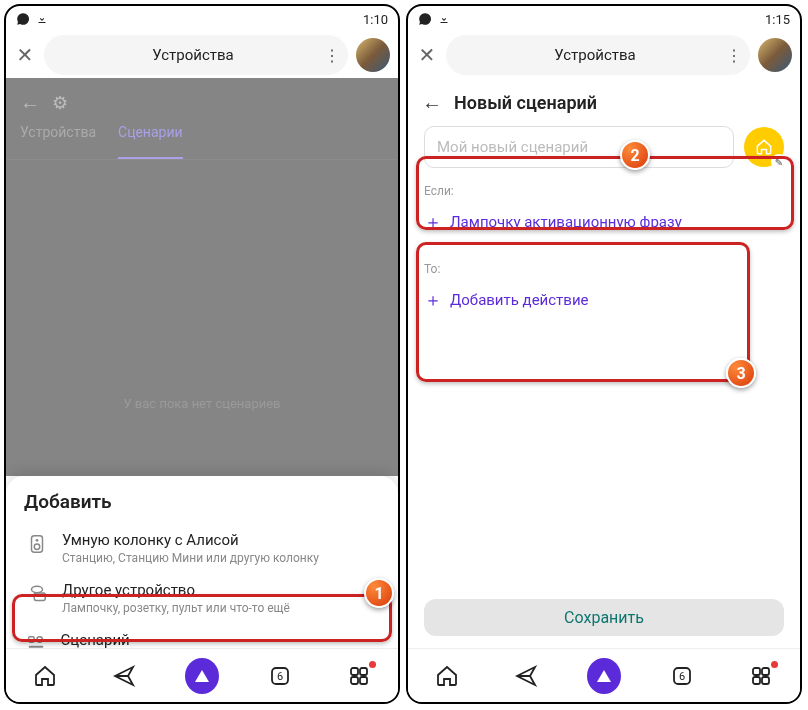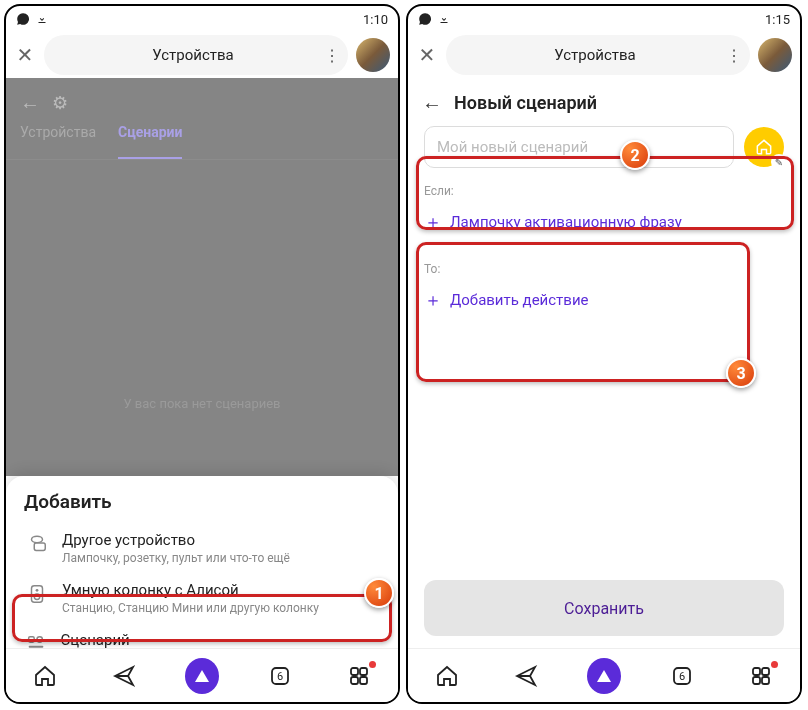--- a/index.html
+++ b/index.html
@@ -53,21 +53,21 @@
   }
   .dim-header .back { font-size: 20px; color: #bbb; margin-right: 12px; }
   .dim-header .title { font-size: 18px; font-weight: 600; color: #eaeaea; flex: 1; }
   .dim-header .gear { color: #bbb; font-size: 18px; }
   .dim-tabs {
     position: absolute; top: 118px; left: 0; right: 0; height: 36px;
     display: flex; gap: 22px; padding: 0 14px; font-size: 14px; color: #aaa;
     border-bottom: 1px solid rgba(255,255,255,0.06);
   }
   .dim-tabs .tab { padding-bottom: 6px; }
-  .dim-tabs .tab.active { color: #a9a0e6; border-bottom: 2px solid #a9a0e6; font-weight: bold; }
+  .dim-tabs .tab.active { color: #a9a0e6; border-bottom: 2px solid #a9a0e6; }
   .dim-empty {
     position: absolute; top: 390px; left: 0; right: 0; text-align: center;
     color: #9a9a9a; font-size: 13px;
   }
 
   .sheet {
     position: absolute; left: 0; right: 0; top: 470px; bottom: 54px;
     background: #fff; border-top-left-radius: 18px; border-top-right-radius: 18px;
     padding: 14px 18px 4px;
     box-shadow: 0 -4px 14px rgba(0,0,0,0.12);
@@ -110,21 +110,21 @@
 
   .sec-label { font-size: 12px; color: #999; margin-top: 16px; }
   .add-row {
     display: flex; align-items: center; gap: 10px; padding: 12px 0;
     color: #5b2bd9; font-size: 15px; cursor: pointer;
   }
   .add-row .plus { font-size: 18px; width: 16px; text-align: center; }
 
   .save-btn {
     position: absolute; left: 16px; right: 16px; bottom: 66px;
-    height: 56px; border-radius: 12px; background: #e5e5e5; color: #4c1d95;
+    height: 37px; border-radius: 12px; background: #e5e5e5; color: #0f766e;
     display: flex; align-items: center; justify-content: center; font-size: 16px;
   }
 
   .navbar {
     position: absolute; left: 0; right: 0; bottom: 0; height: 54px;
     display: flex; align-items: center; justify-content: space-around;
     background: #fff; border-top: 1px solid #eee;
   }
   .navbar .nav-item { width: 34px; height: 34px; display: flex; align-items: center; justify-content: center; position: relative; }
   .nav-alice {
@@ -193,41 +193,41 @@
     <span class="tab active">Сценарии</span>
   </div>
   <div class="dim-empty">У вас пока нет сценариев</div>
 
   <div class="sheet">
     <h2>Добавить</h2>
 
     <div class="sheet-item">
       <div class="ico">
         <svg width="22" height="22" viewBox="0 0 24 24">
-            <ellipse cx="12" cy="7" rx="6" ry="3.5" fill="none" stroke="#888" stroke-width="1.6"></ellipse>
-            <rect x="9" y="11" width="12" height="8" rx="2" fill="none" stroke="#888" stroke-width="1.6"></rect>
-          </svg>
-      </div>
-      <div class="txt">
-        <div class="t">Другое устройство</div>
-        <div class="st">Лампочку, розетку, пульт или что-то ещё</div>
-      </div>
-    </div>
-
-    <div class="sheet-item">
-      <div class="ico">
-        <svg width="22" height="22" viewBox="0 0 24 24">
             <rect x="6" y="3" width="12" height="18" rx="3" fill="none" stroke="#888" stroke-width="1.6"></rect>
             <circle cx="12" cy="8" r="1.5" fill="#888"></circle>
             <circle cx="12" cy="15" r="3" fill="none" stroke="#888" stroke-width="1.6"></circle>
           </svg>
       </div>
       <div class="txt">
         <div class="t">Умную колонку с Алисой</div>
         <div class="st">Станцию, Станцию Мини или другую колонку</div>
+      </div>
+    </div>
+
+    <div class="sheet-item">
+      <div class="ico">
+        <svg width="22" height="22" viewBox="0 0 24 24">
+            <ellipse cx="12" cy="7" rx="6" ry="3.5" fill="none" stroke="#888" stroke-width="1.6"></ellipse>
+            <rect x="9" y="11" width="12" height="8" rx="2" fill="none" stroke="#888" stroke-width="1.6"></rect>
+          </svg>
+      </div>
+      <div class="txt">
+        <div class="t">Другое устройство</div>
+        <div class="st">Лампочку, розетку, пульт или что-то ещё</div>
       </div>
     </div>
 
     <div class="sheet-item">
       <div class="ico">
         <svg width="22" height="22" viewBox="0 0 24 24">
             <rect x="4" y="4" width="6" height="6" rx="1.5" fill="none" stroke="#888" stroke-width="1.6"></rect>
             <rect x="4" y="14" width="16" height="2" rx="1" fill="#888"></rect>
             <rect x="4" y="18" width="12" height="2" rx="1" fill="#888"></rect>
             <circle cx="16" cy="7" r="3" fill="none" stroke="#888" stroke-width="1.6"></circle>

